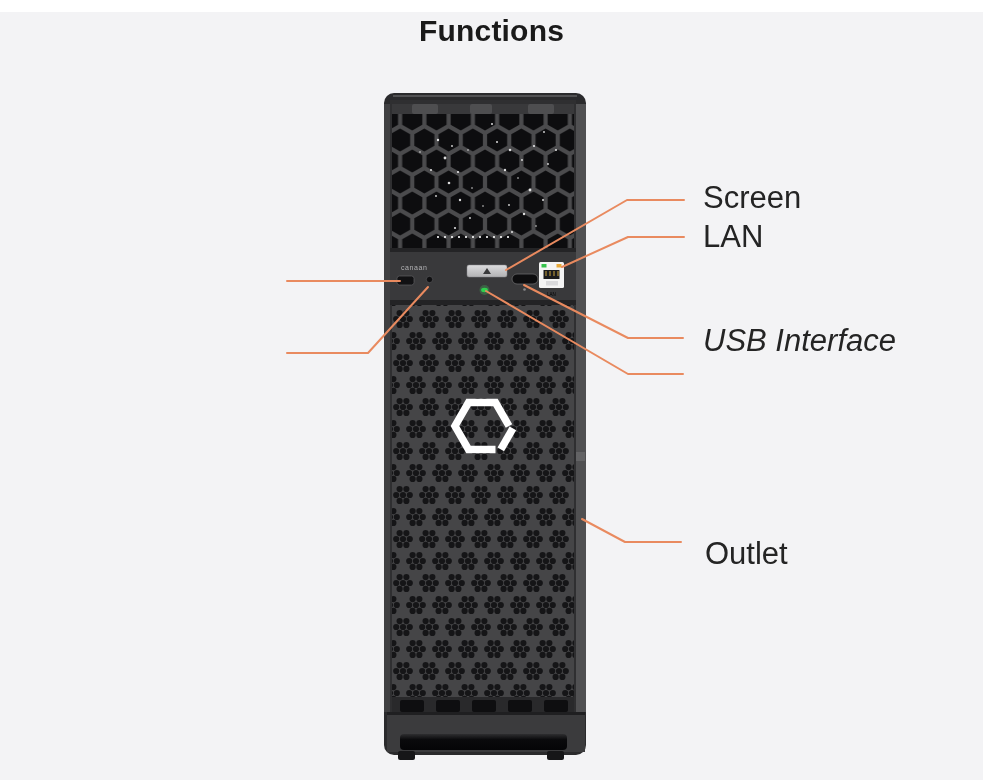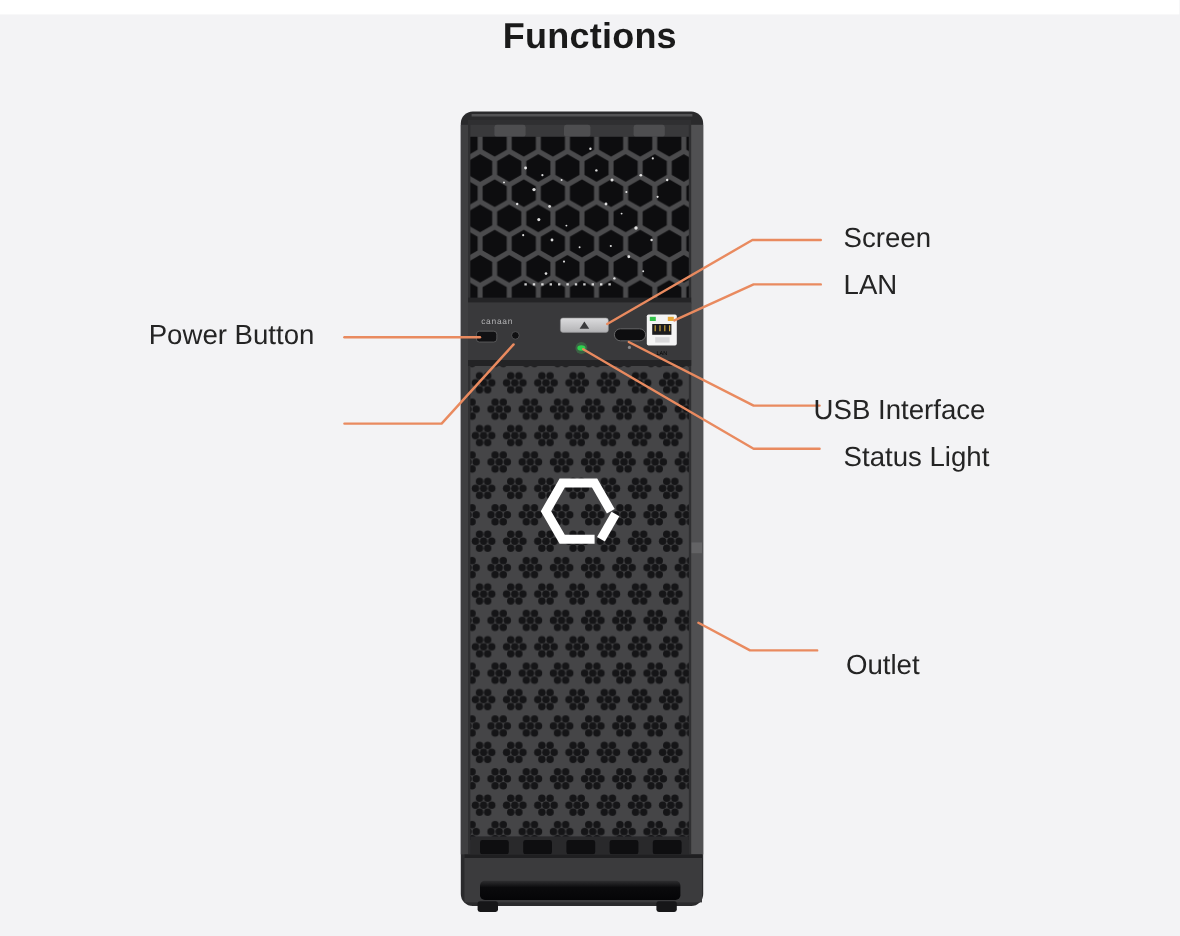--- a/index.html
+++ b/index.html
@@ -10,21 +10,21 @@
   }
   #canvas{position:relative;width:983px;height:780px;}
   .top-band{position:absolute;left:0;top:0;width:983px;height:12px;background:#ffffff;}
   .page-title{
     position:absolute;left:0;right:0;top:14px;text-align:center;
     font-size:30px;font-weight:700;color:var(--title-text,#1a1a1a);letter-spacing:.2px;
   }
   svg.diagram{position:absolute;left:0;top:0;}
   .leader{fill:none;stroke:var(--leader-line,#e98a5f);stroke-width:2;stroke-linejoin:round;stroke-linecap:round;}
   .lbl{
-    position:absolute;white-space:nowrap;font-size:23px;line-height:26px;
+    position:absolute;white-space:nowrap;font-size:31px;line-height:26px;
     color:var(--label-text,#242424);
   }
   .lbl.right-side{text-align:left;}
   .lbl.left-side{text-align:right;}
   .led-status{fill:var(--status-led,#2fd14e);}
   .led-green{fill:var(--lan-led-green,#35c24b);}
   .led-amber{fill:var(--lan-led-amber,#e7a93a);}
   .micro-text{font-family:"Liberation Sans",sans-serif;}
 </style>
 </head>
@@ -190,19 +190,17 @@
       <polyline class="leader" points="287,281 400,281"></polyline>
       <polyline class="leader" points="287,353 368,353 428,287"></polyline>
       <polyline class="leader" points="684,200 627,200 506,270"></polyline>
       <polyline class="leader" points="684,237 628,237 562,267"></polyline>
       <polyline class="leader" points="683,338 628,338 524,285"></polyline>
       <polyline class="leader" points="683,374 628,374 486,291"></polyline>
       <polyline class="leader" points="681,542 625,542 582,519"></polyline>
     </g>
   </svg>
 
-  <div class="lbl left-side" style="right:721px;top:266px;">Power Button</div>
   <div class="lbl right-side" style="left:703px;top:185px;">Screen</div>
   <div class="lbl right-side" style="left:703px;top:224px;">LAN</div>
-  <div class="lbl right-side" style="left:678px;top:328px;">USB Interface</div>
-  <div class="lbl right-side" style="left:703px;top:367px;">Status Light</div>
+  <div class="lbl right-side" style="left:703px;top:328px;font-style:italic;">USB Interface</div>
   <div class="lbl right-side" style="left:705px;top:529px;margin-top:12px;">Outlet</div>
 </div>
 
 </body></html>

